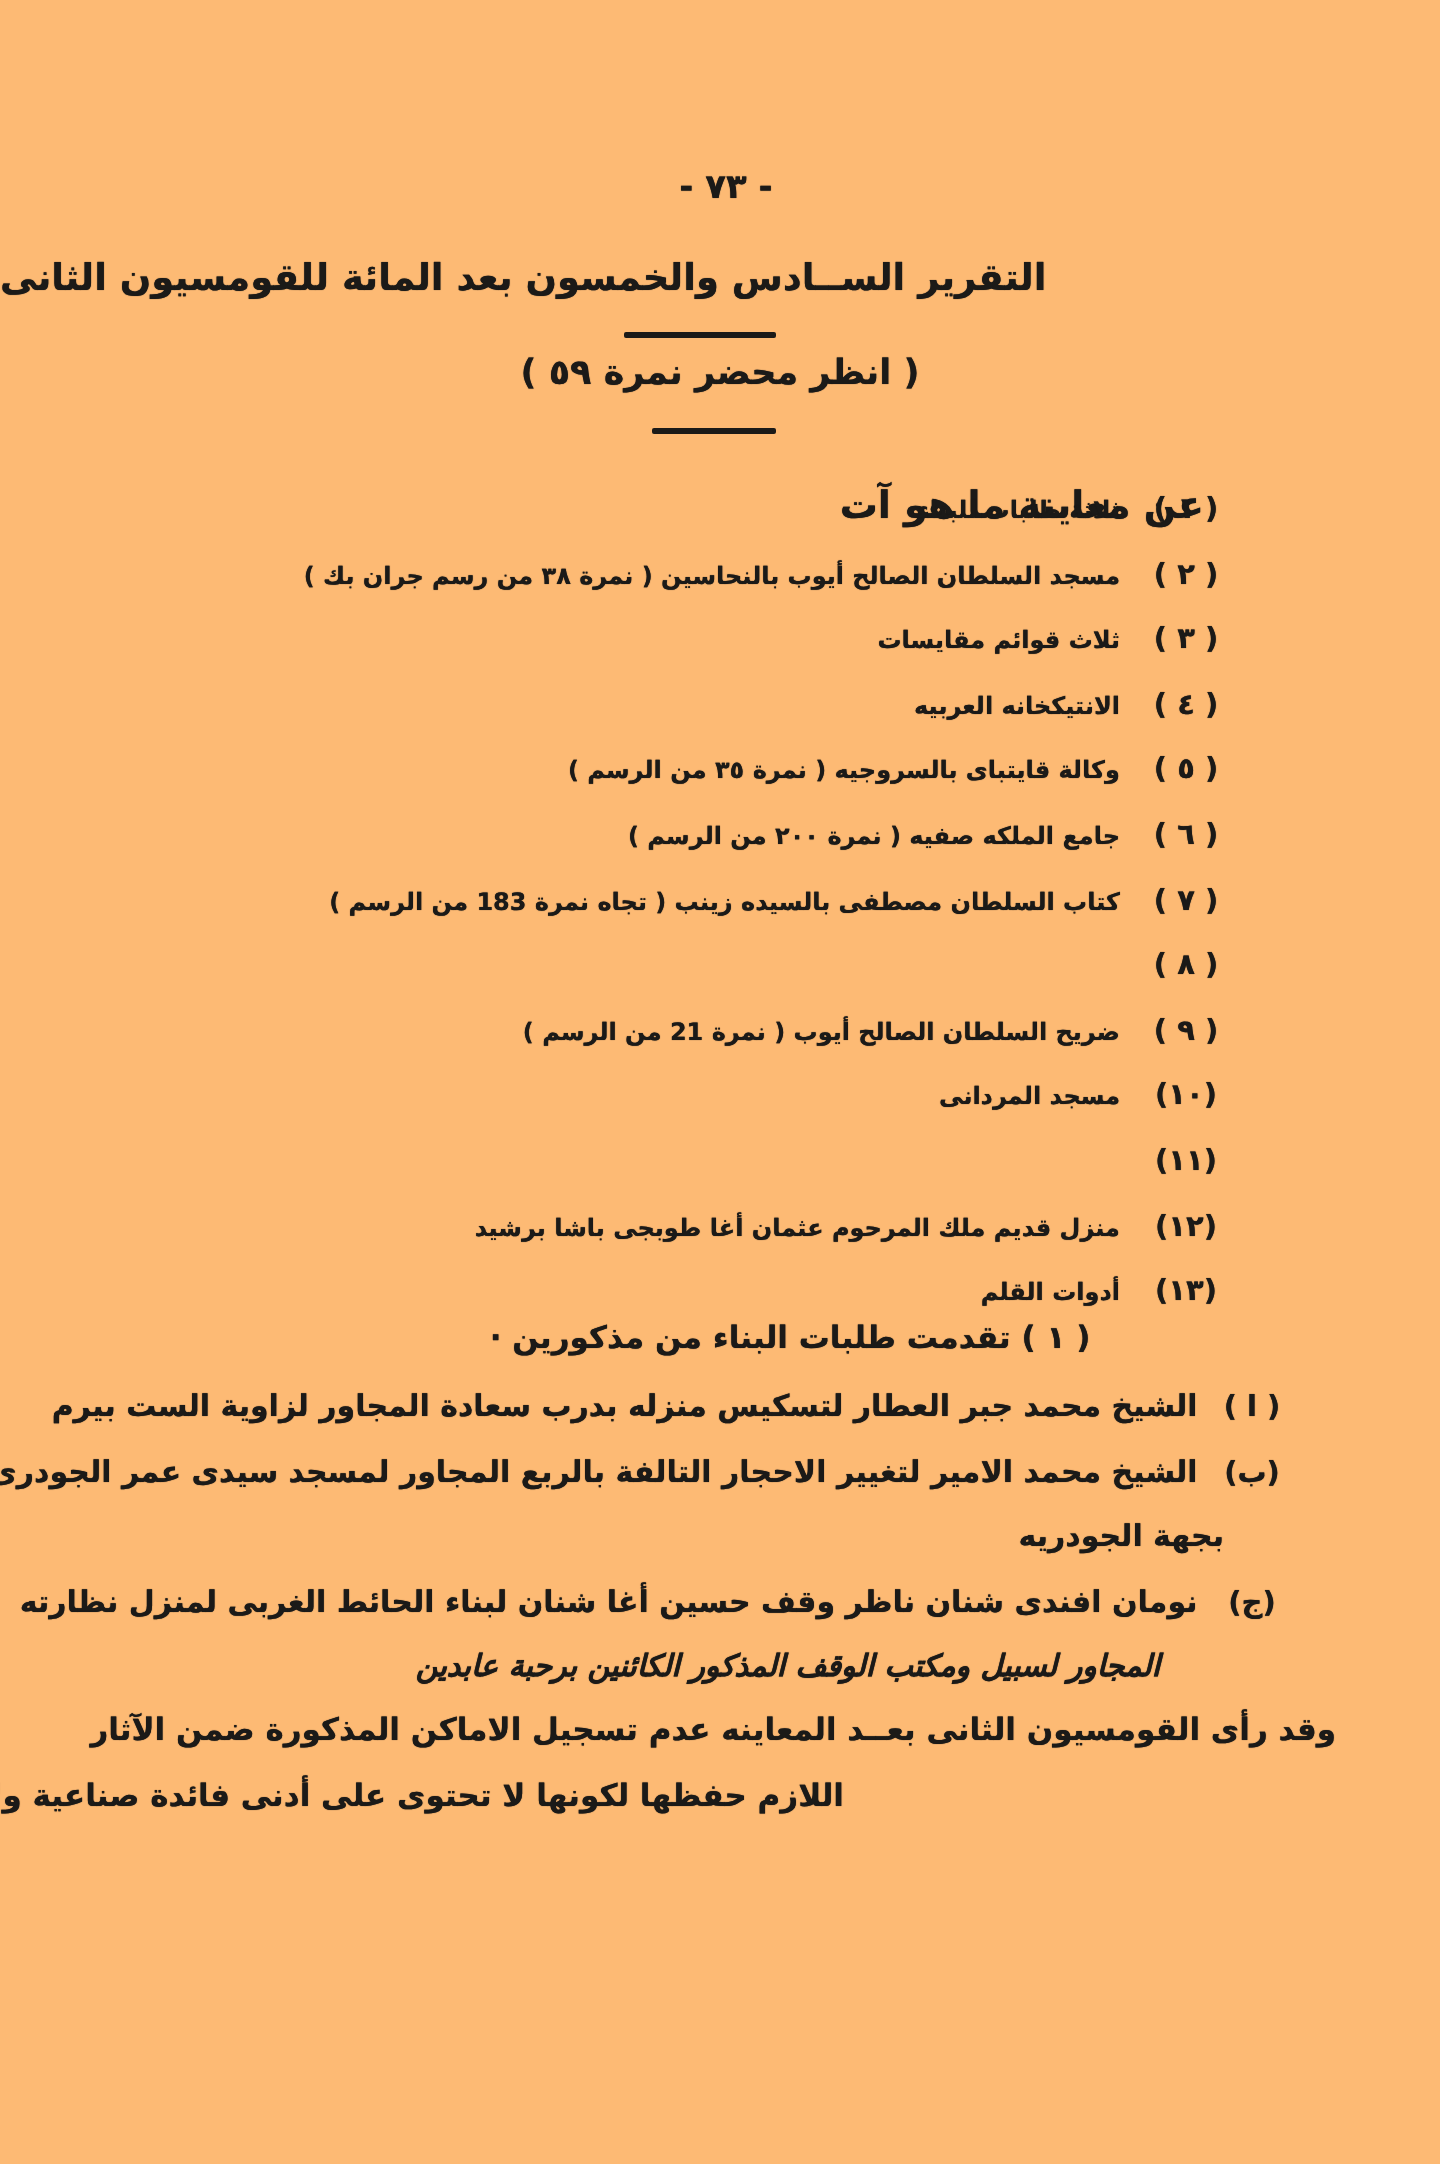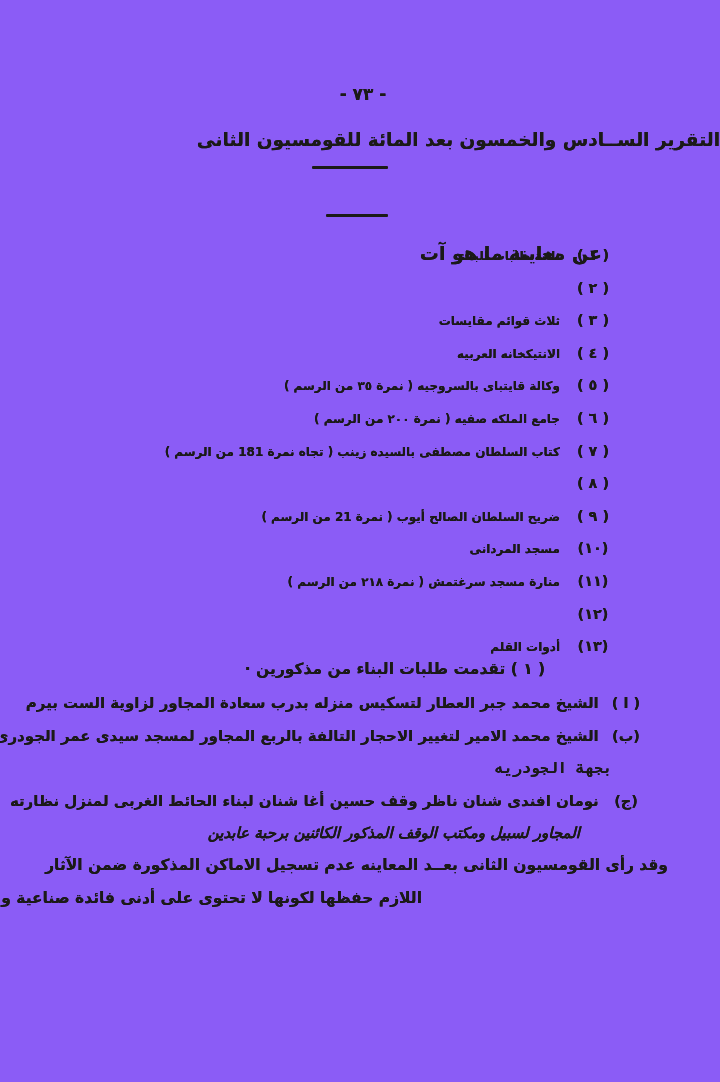--- a/index.html
+++ b/index.html
@@ -5,42 +5,42 @@
   html, body {
     margin: 0;
     padding: 0;
     background: #e8e8e8;
   }
   .sheet {
     position: relative;
     width: 720px;
     height: 1082px;
     margin: 0 auto;
-    background: #8b5cf6;
+    background: #fdba74;
     overflow: hidden;
     font-family: "DejaVu Sans", sans-serif;
     color: #1b1a18;
     direction: rtl;
     font-weight: 700;
     -webkit-font-smoothing: antialiased;
   }
   .ink { text-shadow: 0 0 0.45px currentColor; }
 
   .page-number {
     position: absolute;
     top: 84px; left: 0; right: -6px;
     text-align: center;
     font-size: 17px;
     letter-spacing: 4px;
     white-space: nowrap;
   }
   .report-title {
     position: absolute;
     top: 129px; left: 0; right: 0;
-    text-align: right;
+    text-align: left;
     font-size: 18.5px;
     white-space: nowrap;
   }
   .rule {
     position: absolute;
     background: #1b1a18;
     border-radius: 1px;
   }
   .rule-1 { top: 166px; left: 312px; width: 76px; height: 3px; }
   .rule-2 { top: 214px; left: 326px; width: 62px; height: 3px; }
@@ -94,21 +94,21 @@
     direction: rtl;
   }
   .request-line .req-marker {
     display: inline-block;
     min-width: 44px;
     text-align: center;
     font-size: 14.5px;
   }
   .req-a { top: 694px; }
   .req-b { top: 727px; }
-  .req-b-cont { position: absolute; top: 759px; right: 108px; font-size: 15px; white-space: nowrap; font-family: Liberation Mono, monospace; }
+  .req-b-cont { position: absolute; top: 759px; right: 108px; font-size: 15px; white-space: nowrap; }
   .req-c { top: 792px; }
   .req-c-cont { position: absolute; top: 824px; right: 140px; font-size: 15px; white-space: nowrap; font-style: italic; }
   .conclusion-1 {
     position: absolute;
     top: 856px; right: 52px;
     font-size: 15.5px;
     white-space: nowrap;
   }
   .conclusion-2 {
     position: absolute;
@@ -120,69 +120,71 @@
 </head>
 <body>
 
 <div class="sheet">
 
   <div class="page-number ink">- ٧٣ -</div>
 
   <div class="report-title ink">التقرير الســادس والخمسون بعد المائة للقومسيون الثانى</div>
   <div class="rule rule-1"></div>
 
+  <div class="report-subtitle ink">( انظر محضر نمرة ٥٩ )</div>
   <div class="rule rule-2"></div>
 
   <div class="inspection-heading ink">عن معاينة ما هو آت</div>
 
   <div class="inspection-list">
     <div class="list-row">
       <span class="list-marker ink">( ١ )</span>
       <span class="list-text ink">ثلاثة طلبات للبناء</span>
     </div>
     <div class="list-row">
       <span class="list-marker ink">( ٢ )</span>
+      <span class="list-text ink">مسجد السلطان الصالح أيوب بالنحاسين ( نمرة ٣٨ من رسم جران بك )</span>
     </div>
     <div class="list-row">
       <span class="list-marker ink">( ٣ )</span>
       <span class="list-text ink">ثلاث قوائم مقايسات</span>
     </div>
     <div class="list-row">
       <span class="list-marker ink">( ٤ )</span>
       <span class="list-text ink">الانتيكخانه العربيه</span>
     </div>
     <div class="list-row">
       <span class="list-marker ink">( ٥ )</span>
       <span class="list-text ink">وكالة قايتباى بالسروجيه ( نمرة ٣٥ من الرسم )</span>
     </div>
     <div class="list-row">
       <span class="list-marker ink">( ٦ )</span>
       <span class="list-text ink">جامع الملكه صفيه ( نمرة ٢٠٠ من الرسم )</span>
     </div>
     <div class="list-row">
       <span class="list-marker ink">( ٧ )</span>
-      <span class="list-text ink">كتاب السلطان مصطفى بالسيده زينب ( تجاه نمرة 181 من الرسم )</span>
+      <span class="list-text ink">كتاب السلطان مصطفى بالسيده زينب ( تجاه نمرة 183 من الرسم )</span>
     </div>
     <div class="list-row">
       <span class="list-marker ink">( ٨ )</span>
     </div>
     <div class="list-row">
       <span class="list-marker ink">( ٩ )</span>
       <span class="list-text ink">ضريح السلطان الصالح أيوب ( نمرة 21 من الرسم )</span>
     </div>
     <div class="list-row">
       <span class="list-marker ink">(١٠)</span>
       <span class="list-text ink">مسجد المردانى</span>
     </div>
     <div class="list-row">
       <span class="list-marker ink">(١١)</span>
-      <span class="list-text ink">منارة مسجد سرغتمش ( نمرة ٢١٨ من الرسم )</span>
     </div>
     <div class="list-row">
       <span class="list-marker ink">(١٢)</span>
+      <span class="list-text ink">منزل قديم ملك المرحوم عثمان أغا طوبجى باشا برشيد</span>
     </div>
     <div class="list-row">
       <span class="list-marker ink">(١٣)</span>
       <span class="list-text ink">أدوات القلم</span>
     </div>
   </div>
 
   <div class="requests-heading ink">( ١ ) تقدمت طلبات البناء من مذكورين ·</div>
 
   <div class="request-line req-a">

